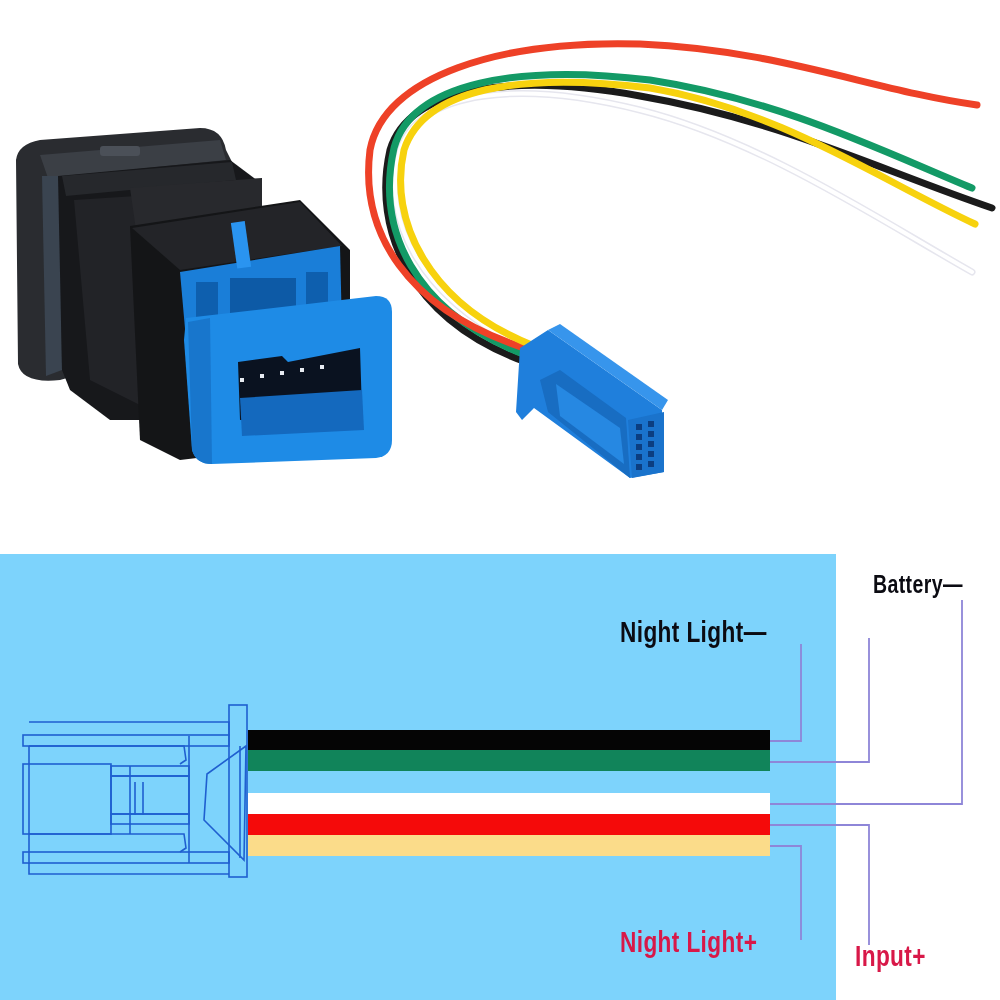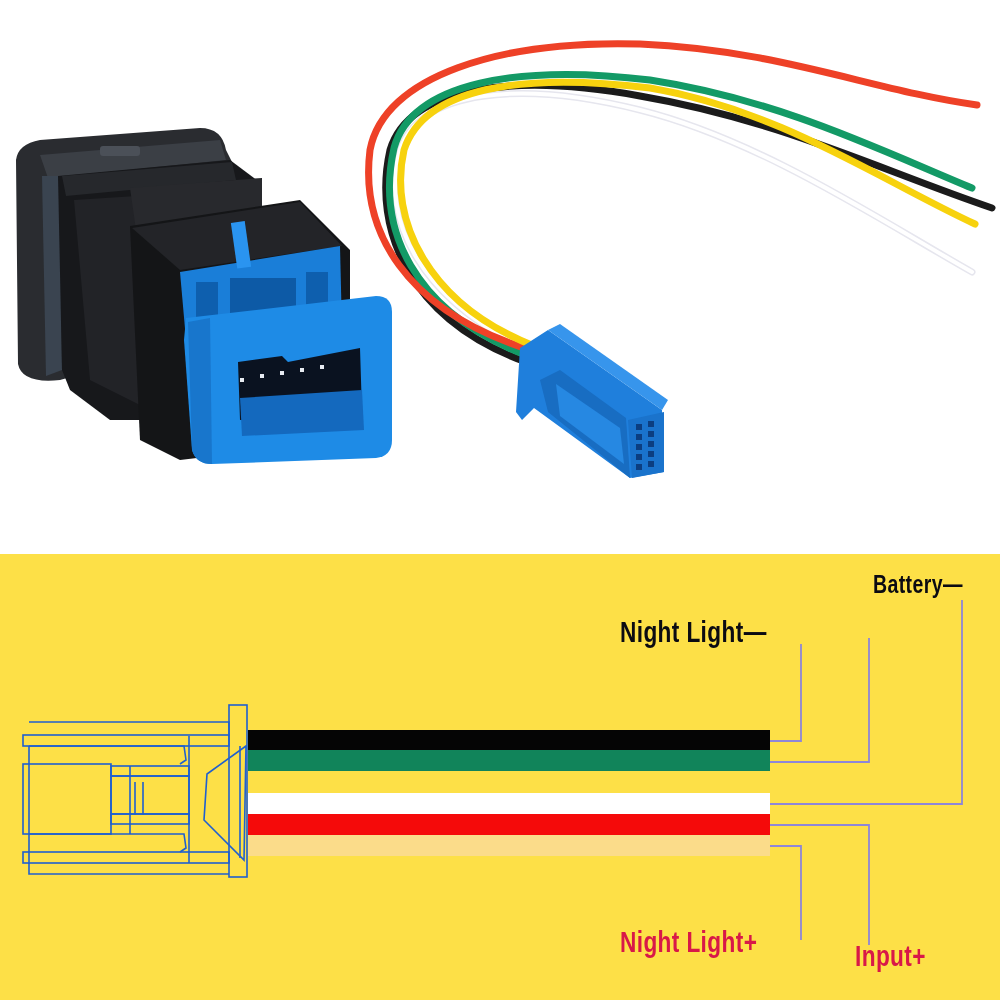--- a/index.html
+++ b/index.html
@@ -1,18 +1,18 @@
 <!DOCTYPE html>
 <html><head>
 <meta charset="utf-8">
 <style>
   html, body { margin:0; padding:0; }
   body { width:1000px; height:1000px; position:relative; overflow:hidden; background:#ffffff; font-family:"Liberation Sans", sans-serif; }
   #photo { position:absolute; left:0; top:0; width:1000px; height:554px; background:#ffffff; }
-  #diagram { position:absolute; left:0; top:554px; width:1000px; height:446px; background:#fde047; }
+  #diagram { position:absolute; left:0; top:554px; width:836px; height:446px; background:#7dd3fc; }
   svg { display:block; }
   .lbl { position:absolute; font-family:"Liberation Sans Narrow","Liberation Sans", sans-serif; font-weight:bold; white-space:nowrap; transform:scaleX(0.78); transform-origin:left center; letter-spacing:0.5px; }
   .lbl-dark { color:#0b0b12; }
   .lbl-red { color:#d81848; }
 </style>
 </head>
 <body>
 
 <div id="photo">
   <svg width="1000" height="554" viewBox="0 0 1000 554">

